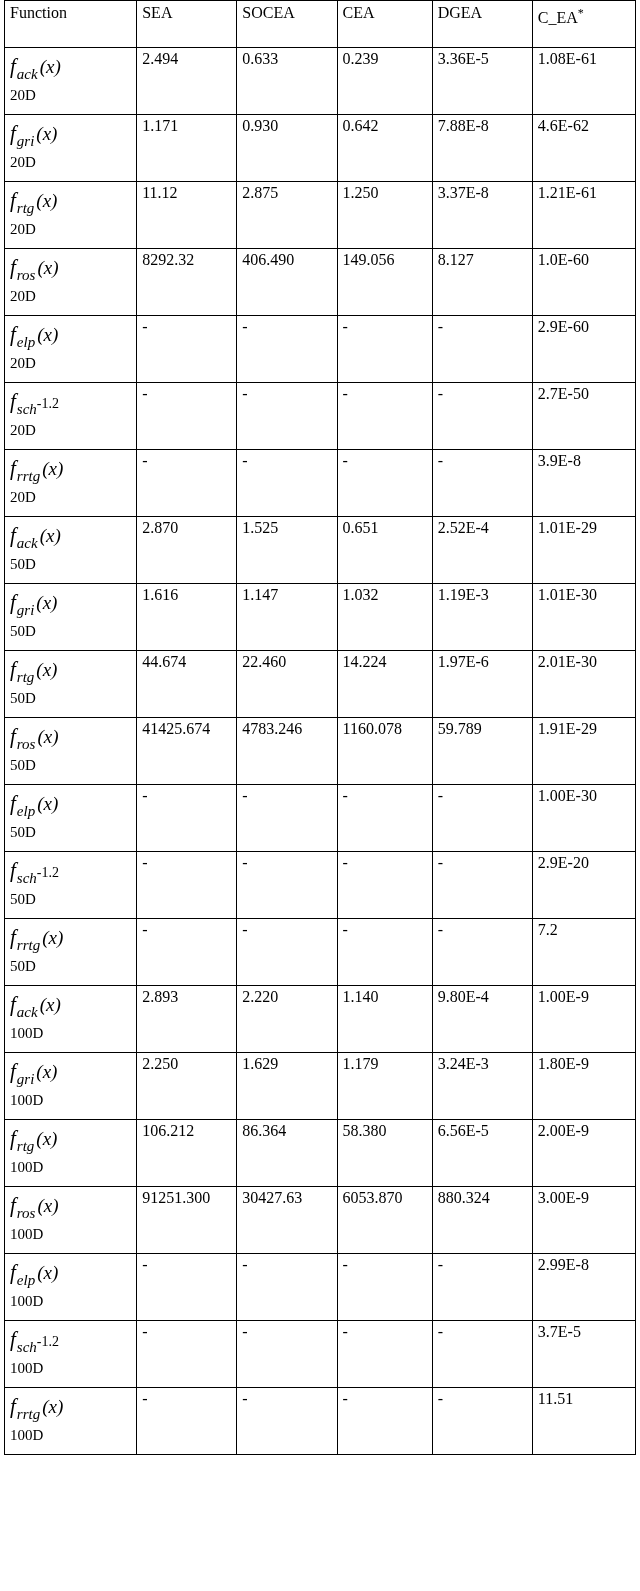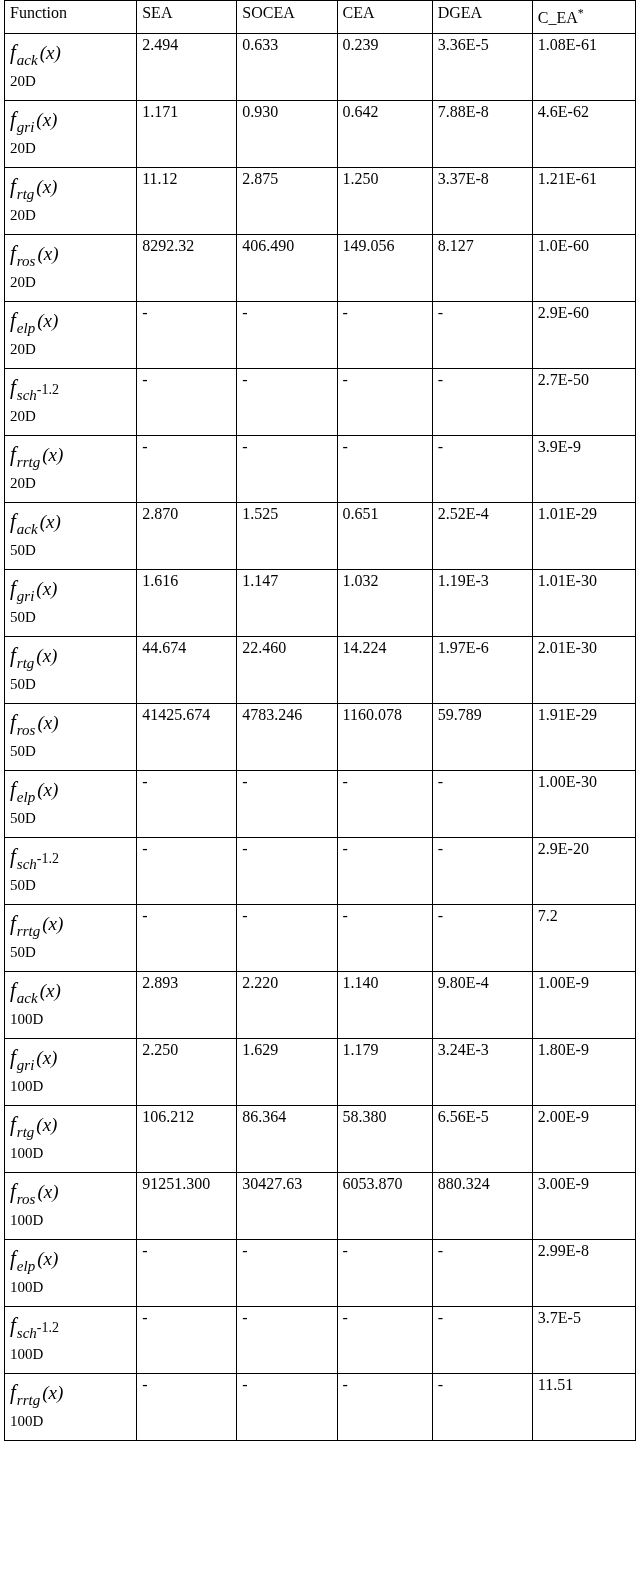--- a/index.html
+++ b/index.html
@@ -36,21 +36,21 @@
     font-size: 16px;
     line-height: 18px;
     font-weight: normal;
     text-align: left;
     word-wrap: break-word;
     overflow-wrap: break-word;
   }
   table.data th {
     font-size: 16px;
     padding-top: 3px;
-    padding-bottom: 6px;
+    padding-bottom: 20px;
   }
   col.c-func { width: 132px; }
   col.c-val  { width: 100px; }
   col.c-val2 { width: 100px; }
   col.c-val3 { width: 95px; }
   col.c-val4 { width: 100px; }
   col.c-last { width: 103px; }
 
   td.func {
     height: 62px;
@@ -191,21 +191,21 @@
         </tr>
         <tr>
           <td class="func">
             <span class="fexpr"><span class="fitalic">f</span><span class="sub">rrtg</span><span class="ofx">(x)</span></span>
             <span class="dim">20D</span>
           </td>
           <td class="val">-</td>
           <td class="val">-</td>
           <td class="val">-</td>
           <td class="val">-</td>
-          <td class="val">3.9E-9</td>
+          <td class="val">3.9E-8</td>
         </tr>
         <tr>
           <td class="func">
             <span class="fexpr"><span class="fitalic">f</span><span class="sub">ack</span><span class="ofx">(x)</span></span>
             <span class="dim">50D</span>
           </td>
           <td class="val">2.870</td>
           <td class="val">1.525</td>
           <td class="val">0.651</td>
           <td class="val">2.52E-4</td>

